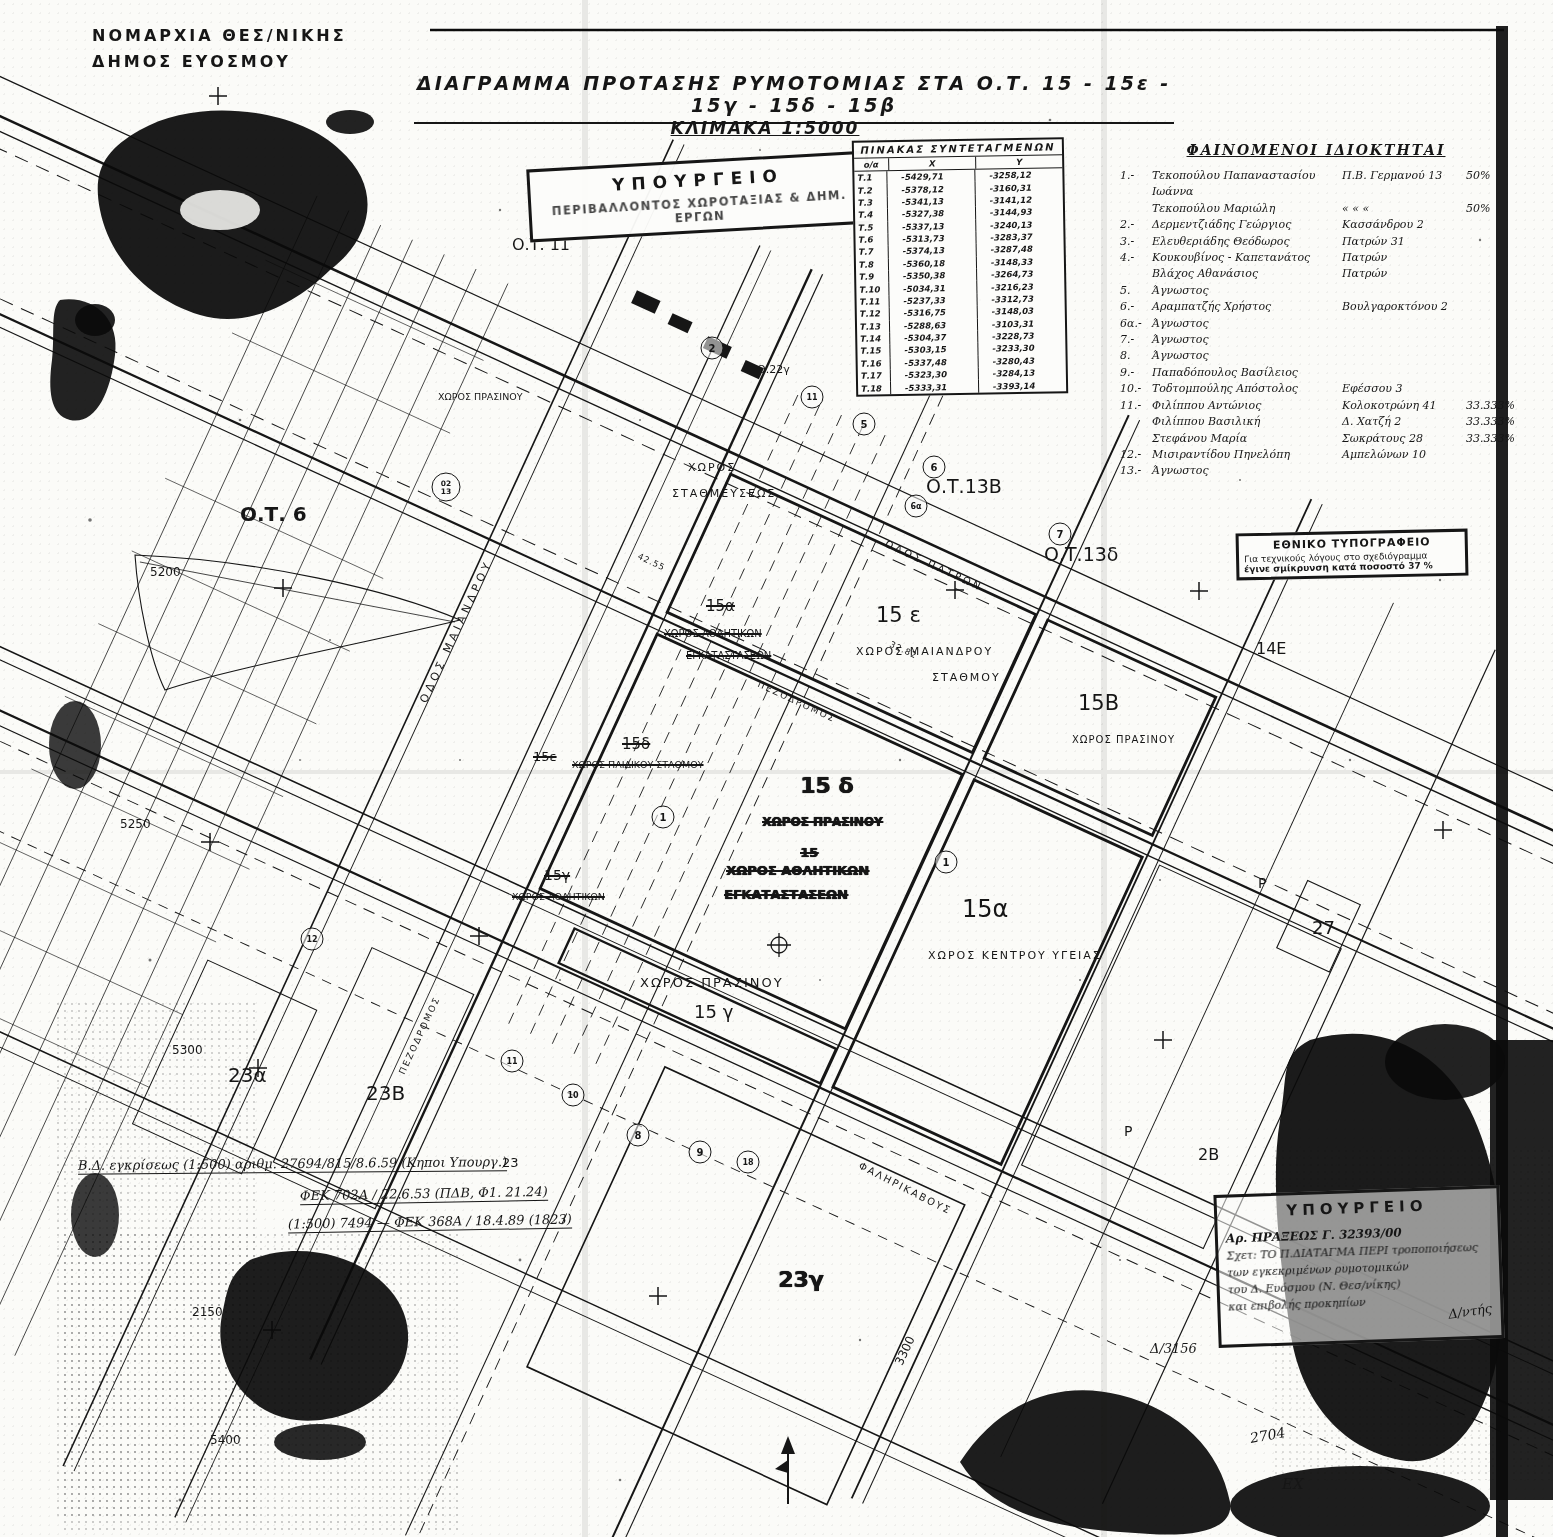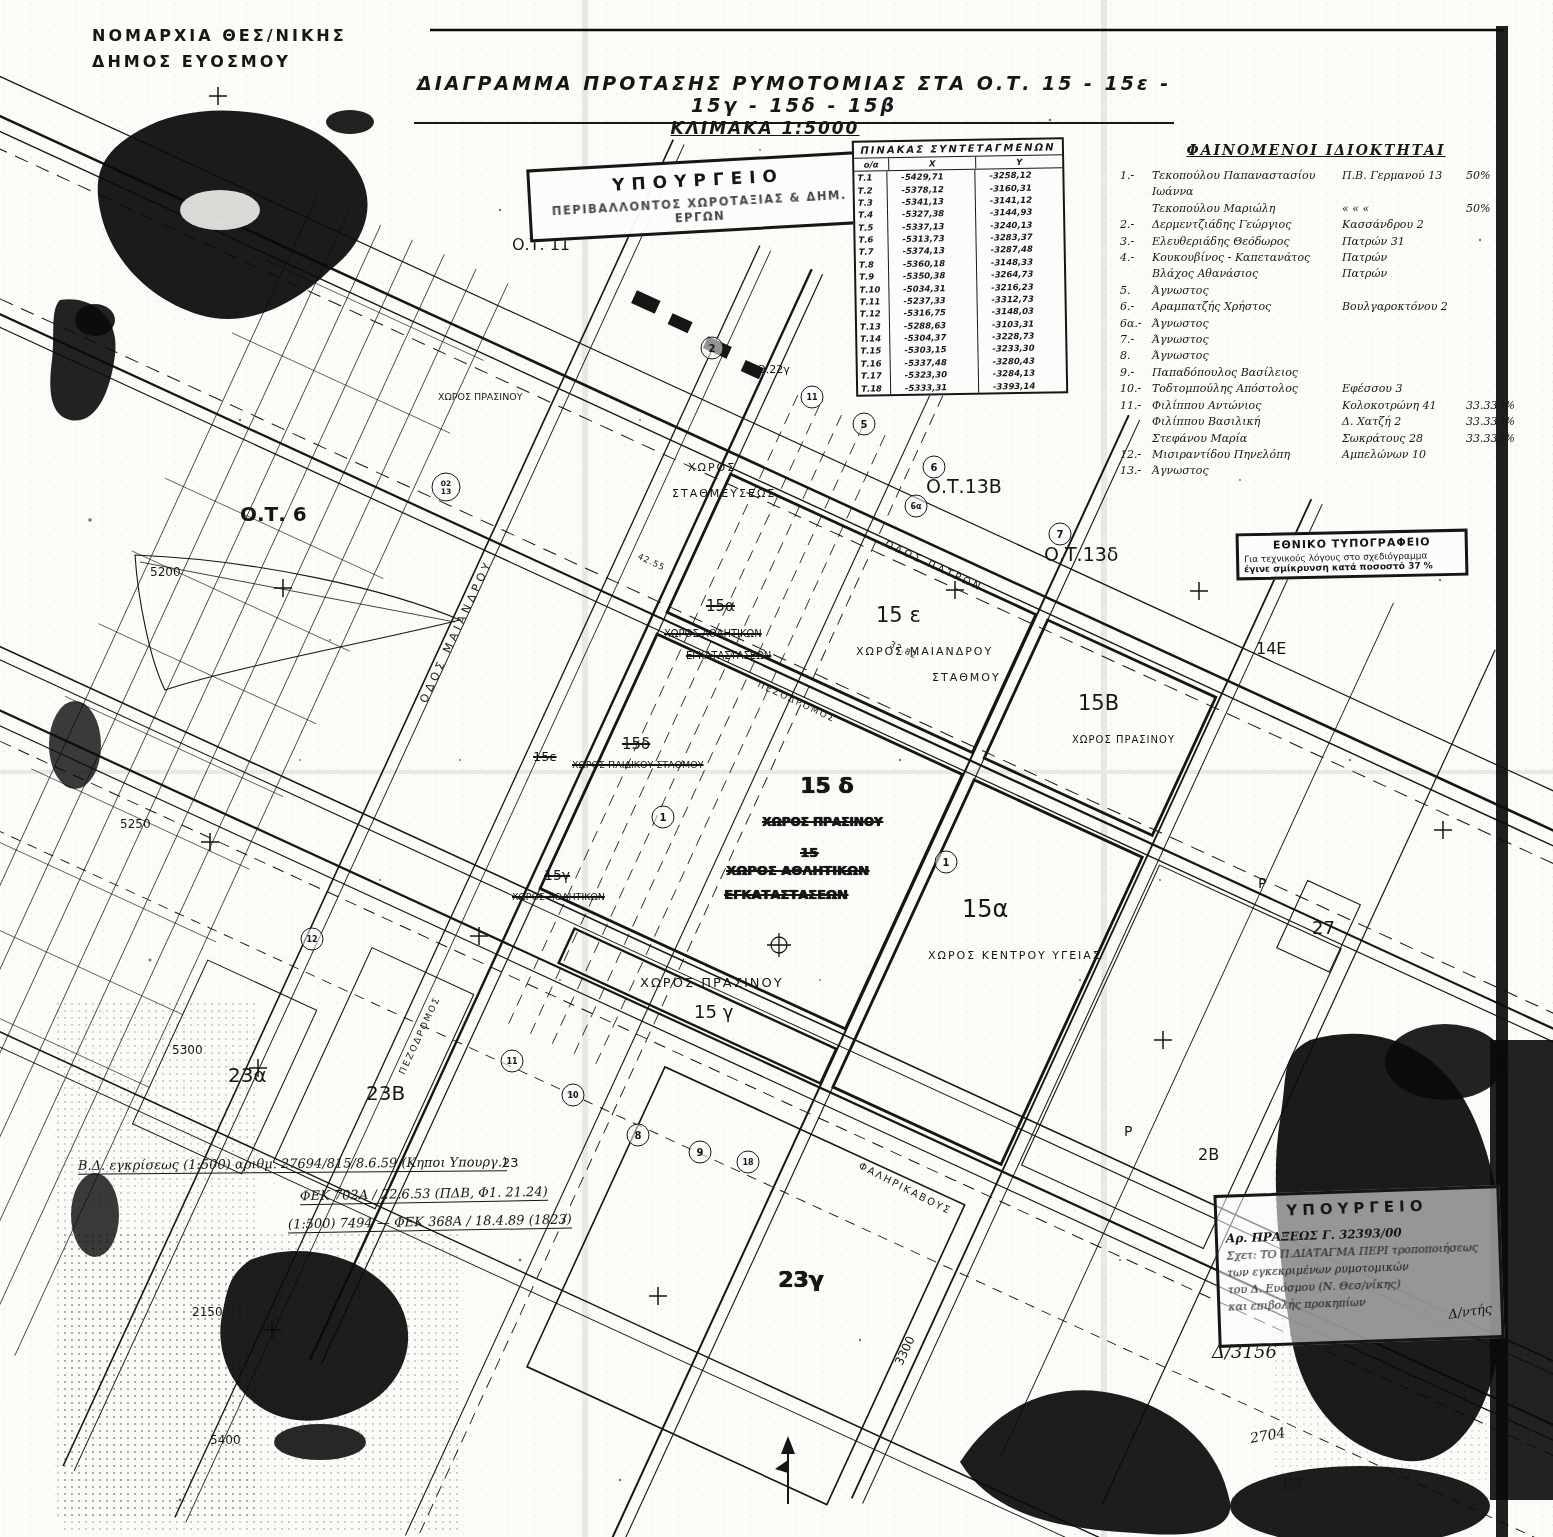--- a/index.html
+++ b/index.html
@@ -490,21 +490,21 @@
     <div class="a-hand hand">Σχετ: ΤΟ Π.ΔΙΑΤΑΓΜΑ ΠΕΡΙ τροποποιήσεως</div>
     <div class="a-hand hand">των εγκεκριμένων ρυμοτομικών</div>
     <div class="a-hand hand">του Δ. Ευόσμου (Ν. Θεσ/νίκης)</div>
     <div class="a-hand hand">και επιβολής προκηπίων</div>
     <div class="a-sig hand">Δ/ντής</div>
   </div>
 
   <div class="ann hand" style="left:78px;top:1156px;transform:rotate(-0.5deg);">Β.Δ. εγκρίσεως (1:500) αριθμ. 27694/815/8.6.59 (Κηποι Υπουργ.)</div>
   <div class="ann hand" style="left:300px;top:1186px;transform:rotate(-1deg);">ΦΕΚ 702Α / 22.6.53  (ΠΔΒ, Φ1. 21.24)</div>
   <div class="ann hand" style="left:288px;top:1214px;transform:rotate(-1deg);">(1:500) 7494 — ΦΕΚ 368Α / 18.4.89  (1823)</div>
-  <span class="lbl hand overlay" style="left:1212px;top:1342px;font-size:18px;">Δ/3156</span>
+  <span class="lbl hand overlay" style="left:1150px;top:1342px;font-size:13px;">Δ/3156</span>
   <span class="lbl hand overlay" style="left:1250px;top:1428px;font-size:14px;transform:rotate(-10deg);">2704</span>
   <span class="lbl hand overlay" style="left:1282px;top:1476px;font-size:15px;">ΕΧ</span>
 
   <div class="overlay">
     <span class="lbl" style="left:512px;top:236px;font-size:16px;">Ο.Τ. 11</span>
     <span class="lbl" style="left:240px;top:503px;font-size:20px;font-weight:bold;">Ο.Τ. 6</span>
     <span class="lbl" style="left:926px;top:476px;font-size:19px;">Ο.Τ.13Β</span>
     <span class="lbl" style="left:1044px;top:544px;font-size:19px;">Ο.Τ.13δ</span>
     <span class="lbl" style="left:757px;top:364px;font-size:11px;">Ο.22γ</span>
     <span class="lbl" style="left:1256px;top:640px;font-size:16px;">14Ε</span>

